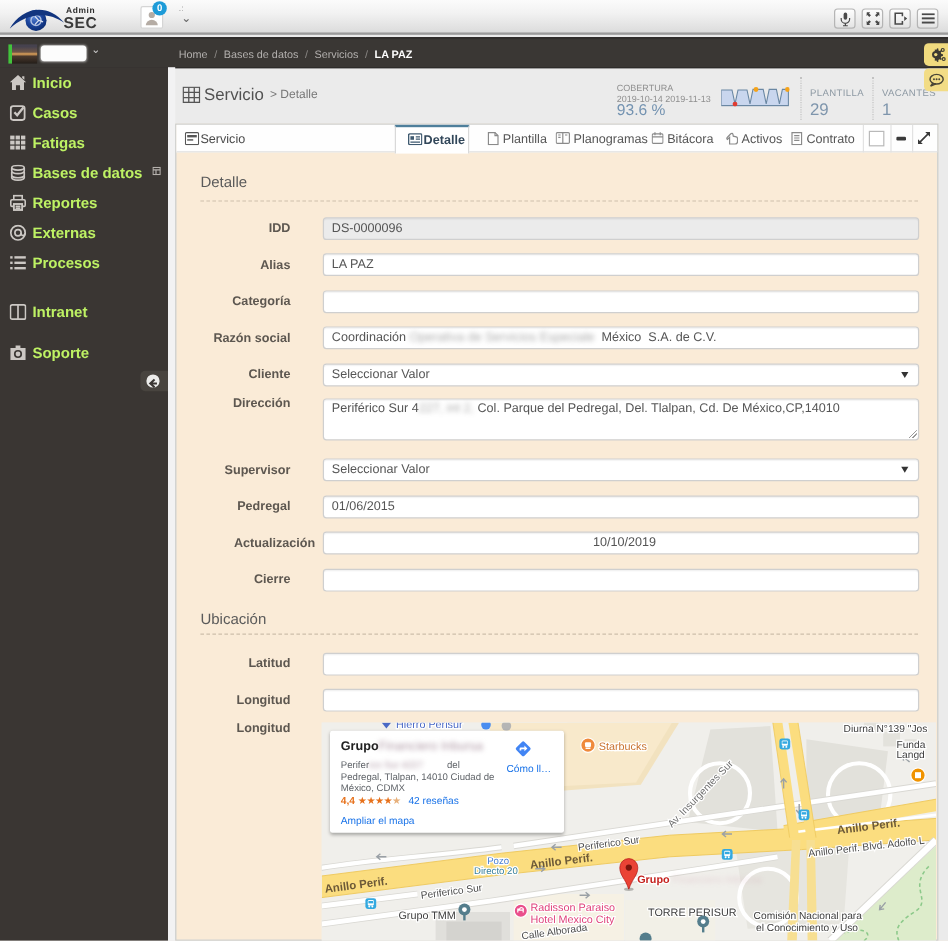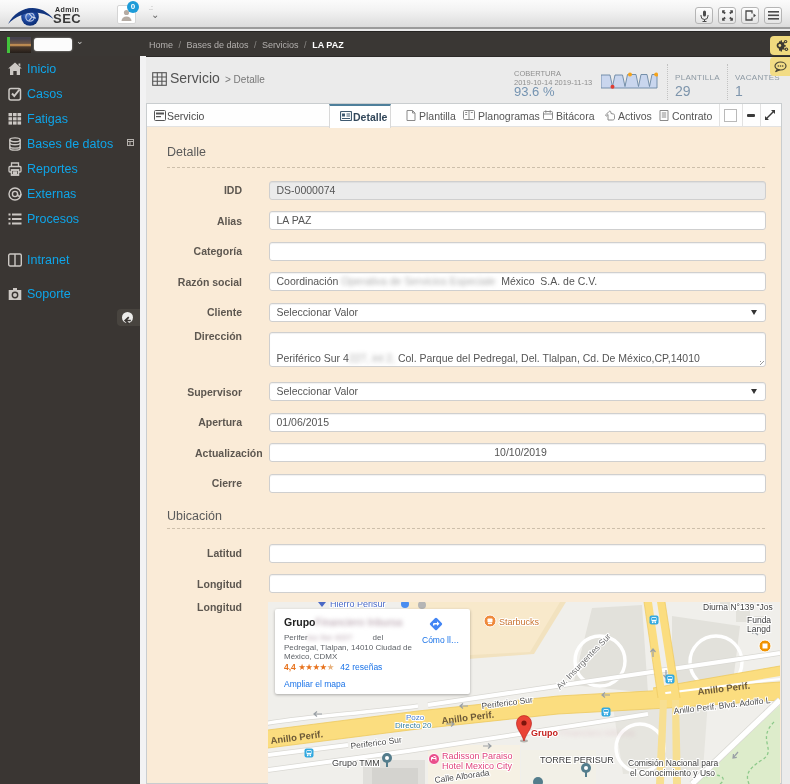--- a/index.html
+++ b/index.html
@@ -25,21 +25,21 @@
 #avatarimg { position:absolute; left:7px; top:5px; width:24px; height:16px; background:linear-gradient(#46424e 12%, #6e5546 40%, #e0a35a 50%, #4a382c 62%, #241e19); border-left:3px solid #42c43c; }
 #userpill { position:absolute; left:34px; top:6px; width:38px; height:13px; background:#fcfcfc; border-radius:3px; box-shadow:0 0 2px rgba(255,255,255,.6); }
 #usercaret { position:absolute; left:76px; top:4px; color:#cccccc; font-size:9px; }
 #breadcrumb { position:absolute; left:149px; top:8px; font-size:9px; color:#b3b0ae; }
 #breadcrumb .sep { color:#8b8885; padding:0 3px; }
 #breadcrumb b { color:#ffffff; font-weight:bold; }
 #gearbtn { position:absolute; left:770px; top:4px; width:24px; height:19px; background:#f0da7e; border-radius:4px 0 0 4px; display:flex; align-items:center; padding-left:4px; }
 
 
 #sidebar { position:absolute; left:0; top:56px; width:140px; height:728px; background:#3a3633; }
-.mitem { position:absolute; left:0; width:140px; height:25px; color:#0ea5e9; font-size:12.5px; }
+.mitem { position:absolute; left:0; width:140px; height:25px; color:#bef264; font-size:12.5px;font-weight:bold; }
 .mitem .mi { position:absolute; left:8px; top:5px; width:14px; height:14px; }
 .mitem .ml { position:absolute; left:27px; top:5px; }
 .mitem .mx { position:absolute; left:127px; top:7px; }
 #collapse { position:absolute; left:117px; top:253px; width:23px; height:17px; background:#48443f; border-radius:4px 0 0 4px; }
 #collapse .circ { position:absolute; left:5px; top:3px; width:11px; height:11px; border-radius:50%; background:#ececea; }
 
 
 #pagehead { position:absolute; left:140px; top:56px; width:650px; height:47px; }
 #ph-icon { position:absolute; left:12px; top:16px; }
 #ph-title { position:absolute; left:30px; top:14px; font-size:14px; color:#525252; }
@@ -68,21 +68,21 @@
 #minus { position:absolute; left:600px; top:10px; width:8px; height:3px; background:#3a3a3a; border-radius:1px; }
 #expandic { position:absolute; left:617px; top:5px; }
 
 
 .sect { position:absolute; left:20px; font-size:12.5px; color:#5a5a5a; }
 .dash { position:absolute; left:20px; width:598px; border-top:1px dashed #cdbfab; }
 .flabel { position:absolute; width:95px; text-align:right; font-size:10.5px; font-weight:bold; color:#5d5750; }
 .finput { position:absolute; left:121.5px; width:497px; height:19px; background:#fff; border:1px solid #cfcfcf; border-radius:3px; font-size:10.5px; color:#555; line-height:17px; padding-left:7px; box-shadow:inset 0 1px 1px rgba(0,0,0,0.06); white-space:nowrap; overflow:hidden;}
 .finput.dis { background:#ebebeb; }
 .fsel .caret { position:absolute; right:8px; top:6px; width:0; height:0; border-left:3.5px solid transparent; border-right:3.5px solid transparent; border-top:5px solid #333; }
-#dir-ta { height:35px; line-height:12px; padding-top:19px; }
+#dir-ta { height:35px; line-height:12px; padding-top:1px; }
 #dir-ta .grip { position:absolute; right:1px; bottom:1px; width:7px; height:7px;
   background:linear-gradient(135deg, transparent 50%, #999 50%, #999 57%, transparent 57%, transparent 71%, #999 71%, #999 78%, transparent 78%); }
 .blur { filter:blur(2px); opacity:0.5; }
 
 
 #map { position:absolute; left:121px; top:498px; width:512px; height:182px; overflow:hidden; background:#f0efeb; }
 #mapcard { position:absolute; left:7px; top:7px; width:195px; height:85px; background:#fff; border-radius:2px; box-shadow:0 1px 3px rgba(0,0,0,0.3); font-size:8px; color:#5f6368; }
 #mapcard .t { position:absolute; left:9px; top:7px; font-size:10.5px; font-weight:bold; color:#212121; }
 #mapcard .adr { position:absolute; left:9px; top:24px; line-height:9.5px; }
 #mapcard .rate { position:absolute; left:9px; top:53px; color:#e7711b; font-size:8.5px; }
@@ -364,41 +364,41 @@
     <div id="minus"></div>
     <svg id="expandic" width="12" height="12" viewBox="0 0 12 12" fill="#3a3a3a">
         <path d="M7 1 h4 v4 l-1.5-1.5 -6 6 L5 11 H1 V7 l1.5 1.5 6-6 z"></path>
       </svg>
   </div>
   <div id="formarea">
     <div class="sect" style="top:41px;">Detalle</div>
     <div class="dash" style="top:63px;"></div>
 
     <div class="flabel" style="top:80px;">IDD</div>
-    <div class="finput dis" style="top:76.5px;">DS-0000074</div>
+    <div class="finput dis" style="top:76.5px;">DS-0000096</div>
 
     <div class="flabel" style="top:110.5px;">Alias</div>
     <div class="finput" style="top:107px;">LA PAZ</div>
 
     <div class="flabel" style="top:141px;">Categoría</div>
     <div class="finput" style="top:137.5px;"></div>
 
     <div class="flabel" style="top:171.5px;">Razón social</div>
     <div class="finput" style="top:168px;">Coordinación <span class="blur">Operativa de Servicios Especiale</span>&nbsp; México&nbsp; S.A. de C.V.</div>
 
     <div class="flabel" style="top:202px;">Cliente</div>
     <div class="finput fsel" style="top:198.5px;">Seleccionar Valor<span class="caret"></span></div>
 
     <div class="flabel" style="top:225.5px;">Dirección</div>
     <div class="finput" id="dir-ta" style="top:228px;">Periférico Sur 4<span class="blur">227, int 2,</span> Col. Parque del Pedregal, Del. Tlalpan, Cd. De México,CP,14010<span class="grip"></span></div>
 
     <div class="flabel" style="top:281.5px;">Supervisor</div>
     <div class="finput fsel" style="top:278px;">Seleccionar Valor<span class="caret"></span></div>
 
-    <div class="flabel" style="top:312px;">Apertura</div>
+    <div class="flabel" style="top:312px;">Pedregal</div>
     <div class="finput" style="top:308.5px;">01/06/2015</div>
 
     <div class="flabel" style="top:342.5px;padding-left:48px;">Actualización</div>
     <div class="finput" style="top:339px;text-align:center;">10/10/2019</div>
 
     <div class="flabel" style="top:373px;">Cierre</div>
     <div class="finput" style="top:369.5px;"></div>
 
     <div class="sect" style="top:405px;">Ubicación</div>
     <div class="dash" style="top:424px;"></div>

